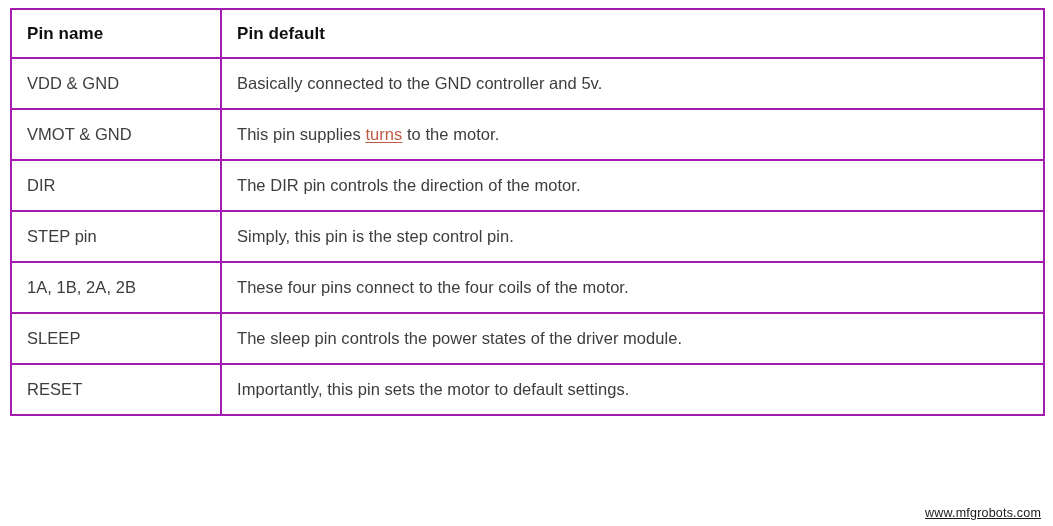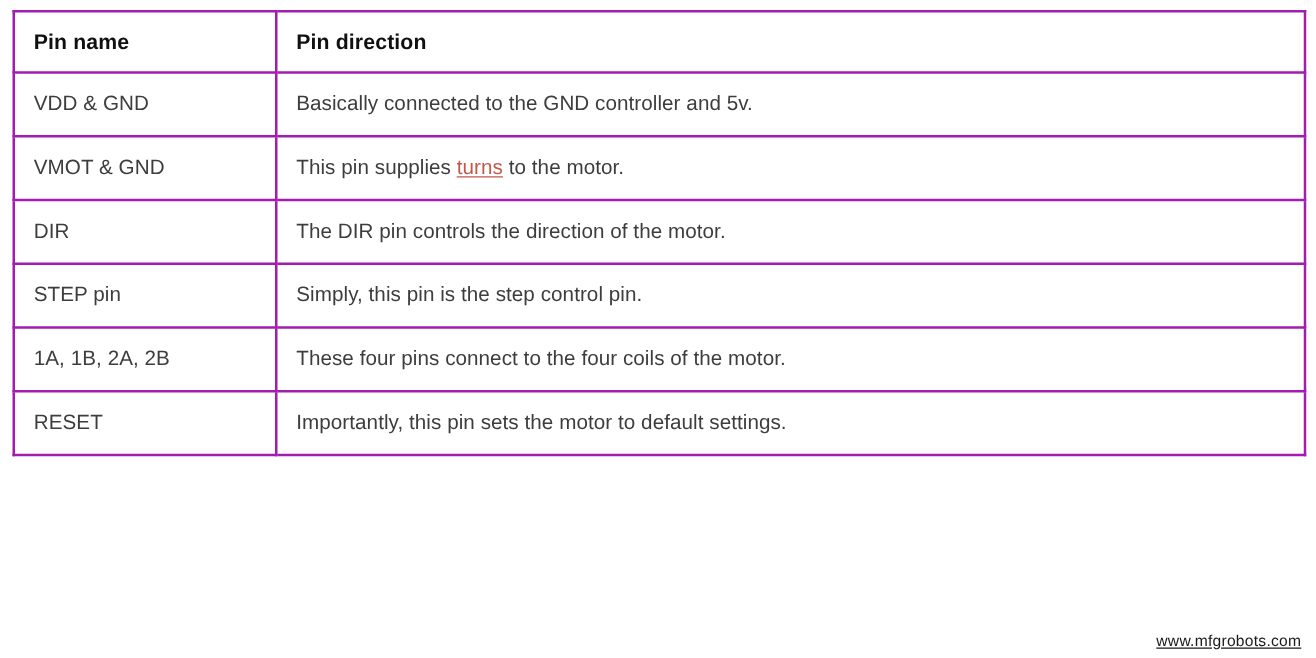--- a/index.html
+++ b/index.html
@@ -132,21 +132,21 @@
 
   <div class="table-wrap">
     <table class="pin-table">
       <colgroup>
         <col class="c-name">
         <col class="c-func">
       </colgroup>
       <thead>
         <tr>
           <th>Pin name</th>
-          <th>Pin direction</th>
+          <th>Pin default</th>
         </tr>
       </thead>
       <tbody>
 
         <tr>
           <td>VDD &amp; GND</td>
           <td><span class="cell-text">Basically connected to the GND controller and 5v.</span></td>
         </tr>
 
         <tr>
@@ -163,20 +163,24 @@
           <td>STEP pin</td>
           <td><span class="cell-text">Simply, this pin is the step control pin.</span></td>
         </tr>
 
         <tr>
           <td>1A, 1B, 2A, 2B</td>
           <td><span class="cell-text">These four pins connect to the four coils of the motor.</span></td>
         </tr>
 
 
+        <tr>
+          <td>SLEEP</td>
+          <td><span class="cell-text">The sleep pin controls the power states of the driver module.</span></td>
+        </tr>
 
 
         <tr>
           <td>RESET</td>
           <td><span class="cell-text">Importantly, this pin sets the motor to default settings.</span></td>
         </tr>
 
       </tbody>
     </table>
   </div>

